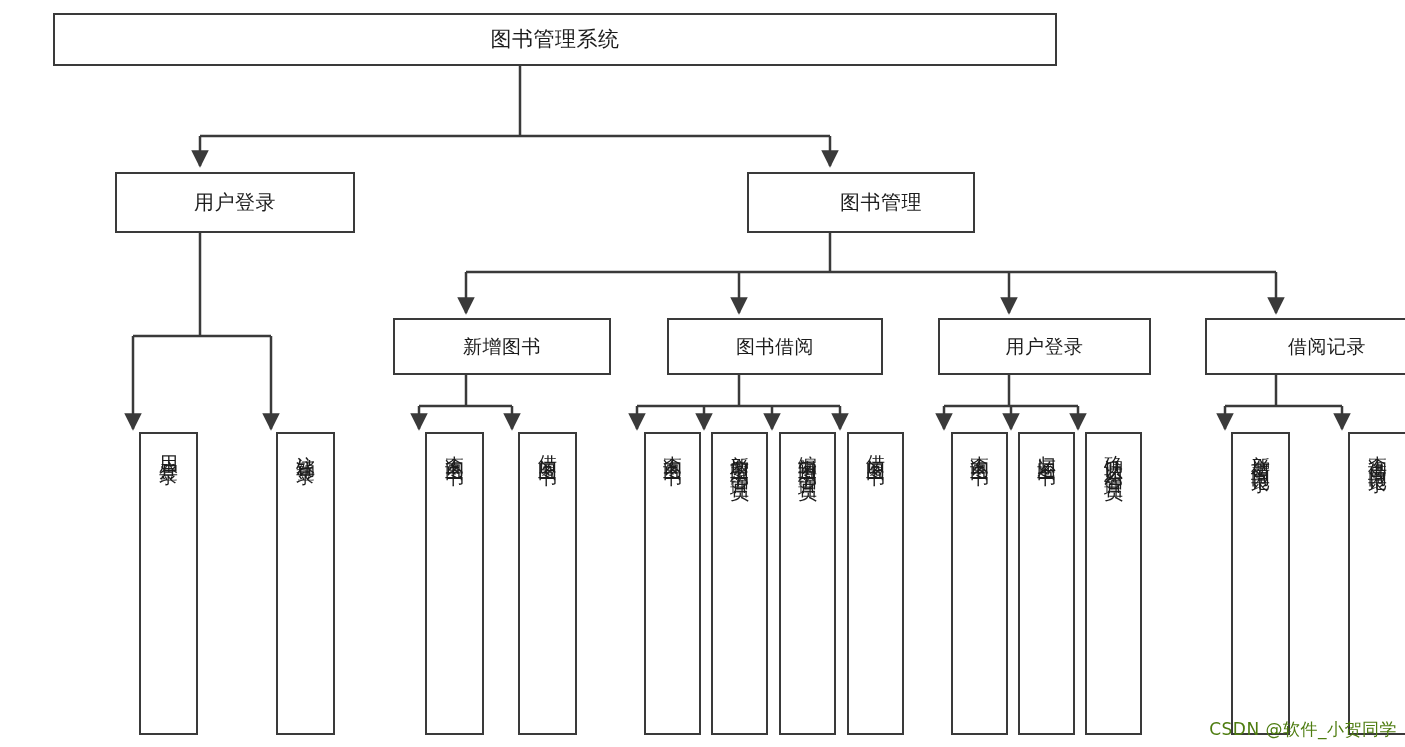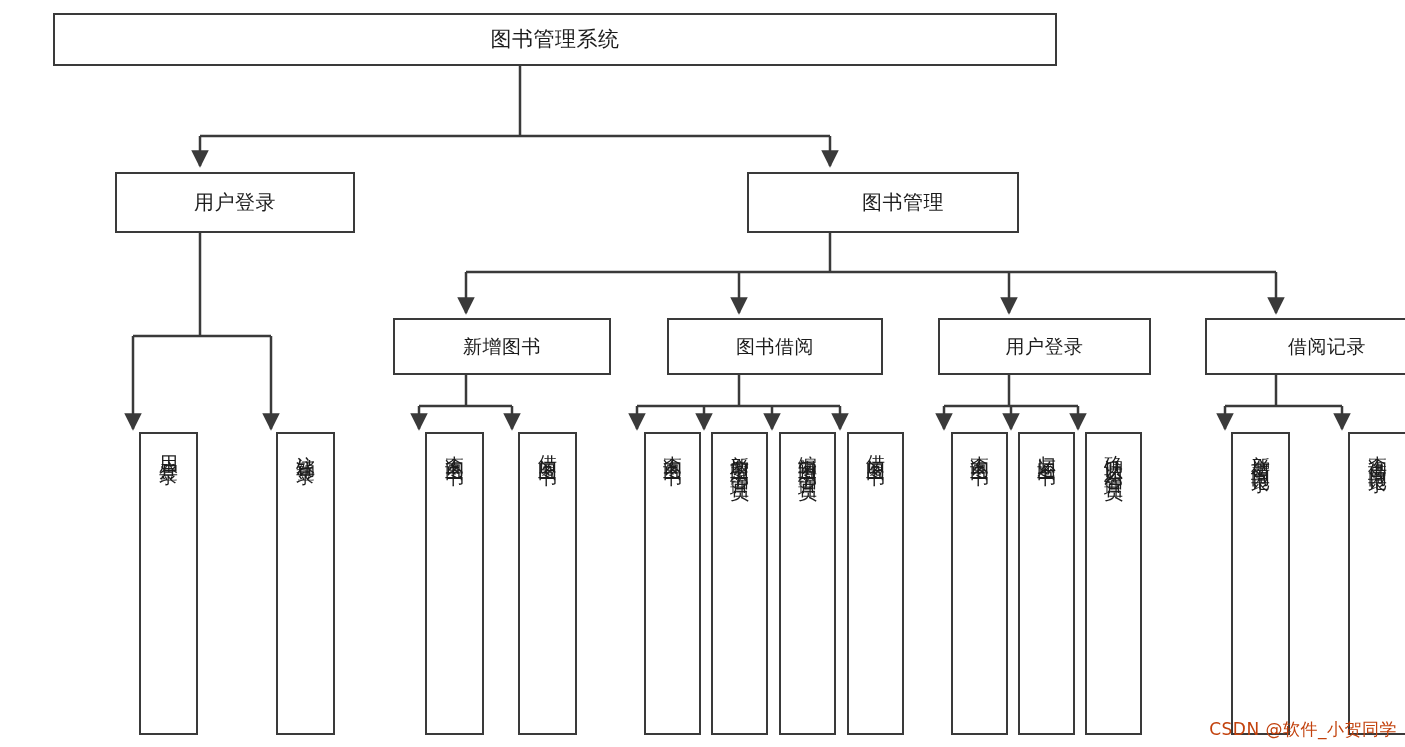--- a/index.html
+++ b/index.html
@@ -48,21 +48,21 @@
   }
   #edges{
     position:absolute;left:0;top:0;
     width:1405px;height:747px;
     pointer-events:none;
   }
   .watermark{
     position:absolute;
     right:8px;bottom:6px;
     font-size:17px;
-    color:#c2410c;
+    color:#4d7c0f;
     letter-spacing:0.5px;
     white-space:nowrap;
     font-family:"DejaVu Sans","Liberation Sans",sans-serif;
   }
 </style>
 </head>
 <body>
 
 <div id="diagram">
 
@@ -116,21 +116,21 @@
     </g>
   </svg>
 
   <div class="node root" style="left:18px;top:13px;width:1004px;height:53px;">
     <span>图书管理系统</span>
   </div>
 
   <div class="node level1" style="left:80px;top:172px;width:240px;height:61px;">
     <span>用户登录</span>
   </div>
-  <div class="node level1" style="left:712px;top:172px;width:272px;height:61px;padding-left:40px;">
+  <div class="node level1" style="left:712px;top:172px;width:228px;height:61px;padding-left:40px;">
     <span>图书管理</span>
   </div>
 
   <div class="node level2" style="left:358px;top:318px;width:218px;height:57px;">
     <span>新增图书</span>
   </div>
   <div class="node level2" style="left:632px;top:318px;width:216px;height:57px;">
     <span>图书借阅</span>
   </div>
   <div class="node level2" style="left:903px;top:318px;width:213px;height:57px;">

